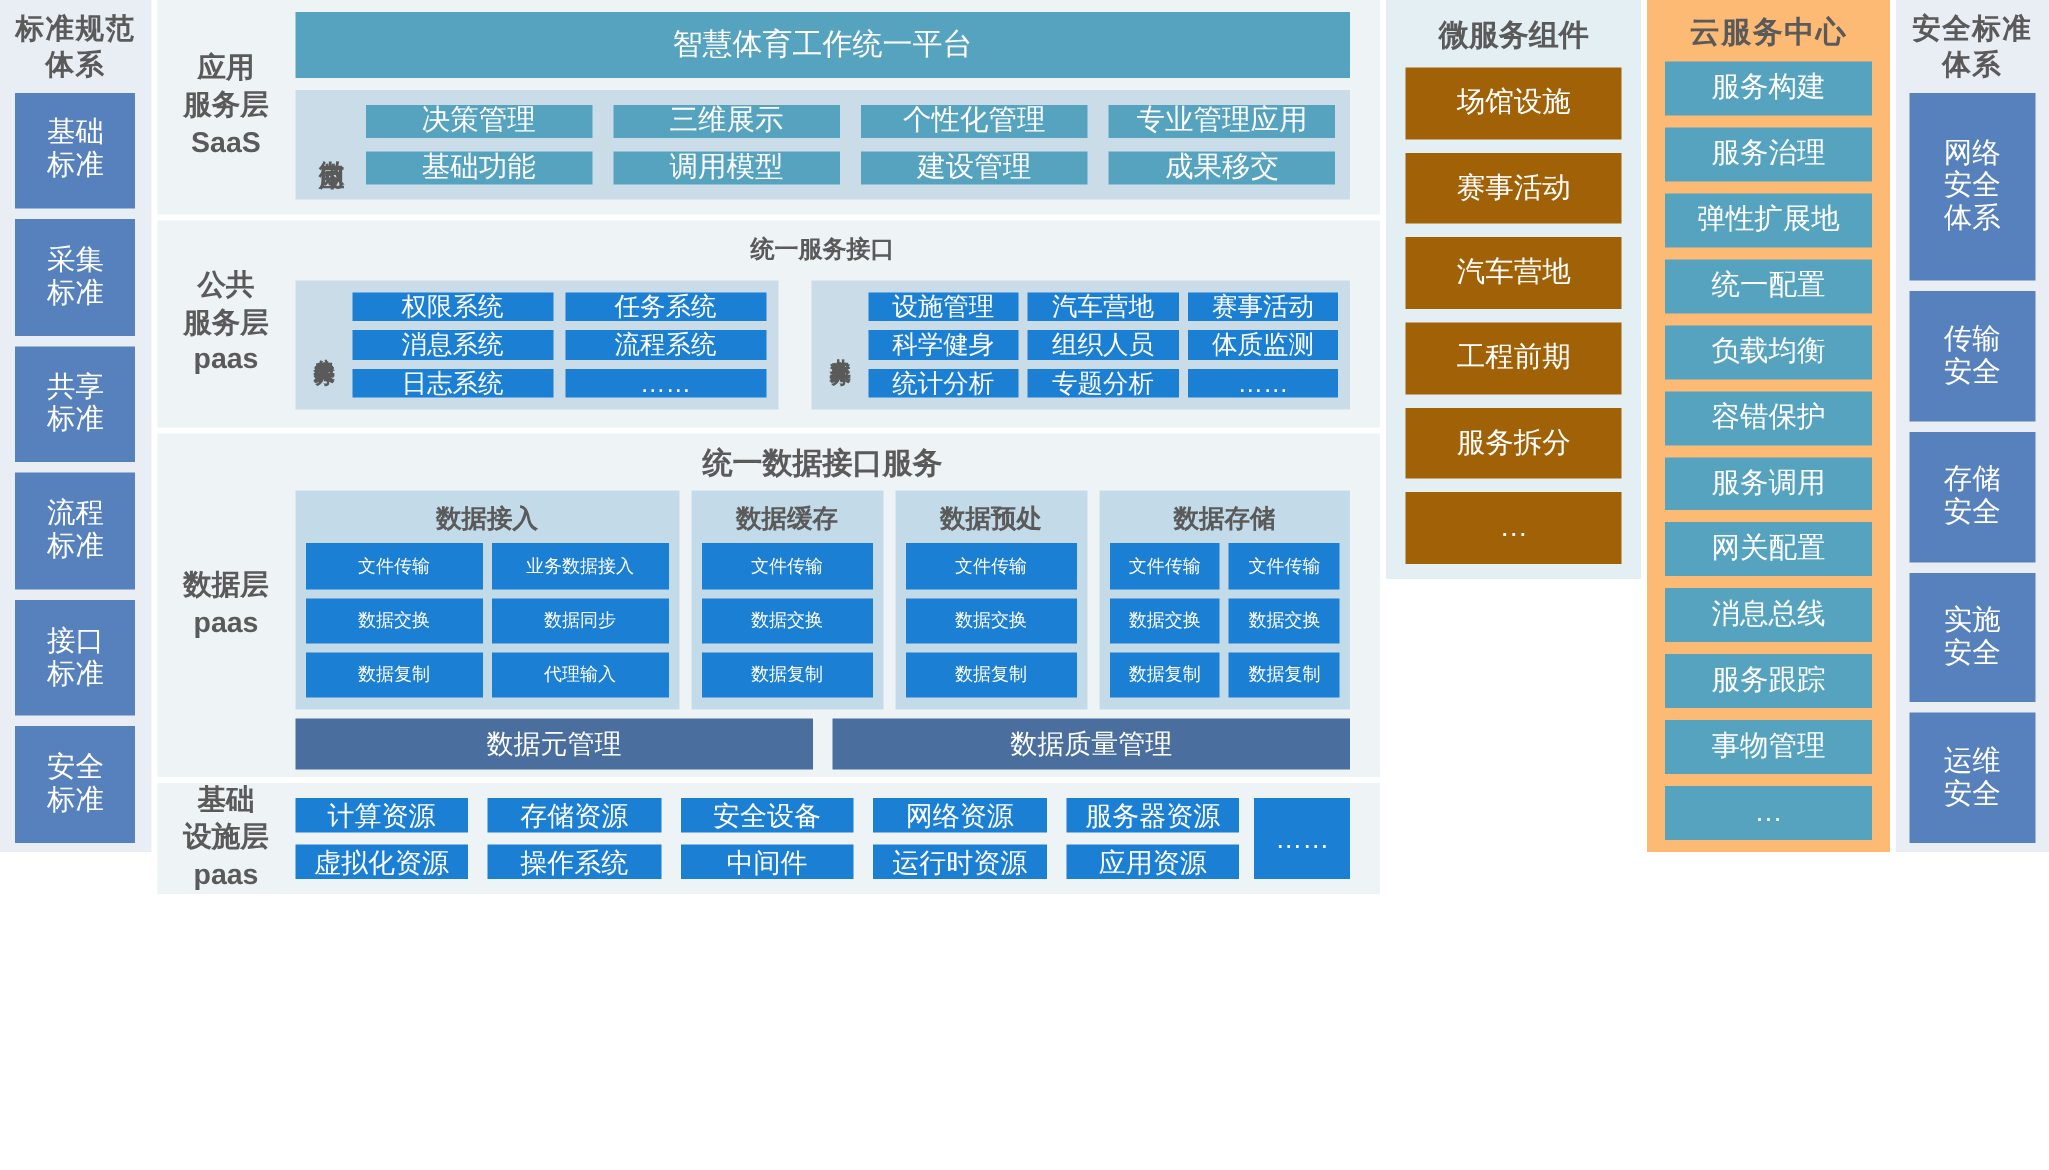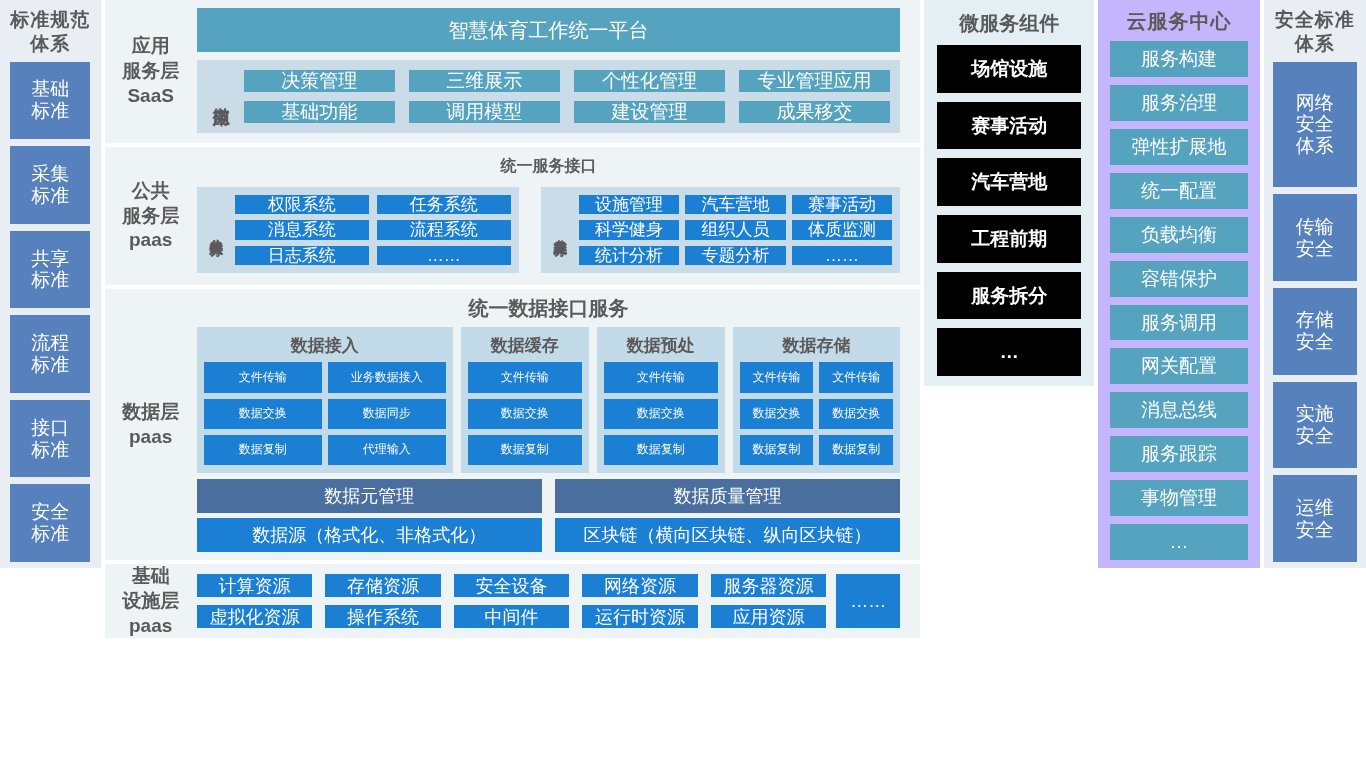--- a/index.html
+++ b/index.html
@@ -12,21 +12,21 @@
   }
   .stage { position:relative; width:1366px; height:568px; display:flex; gap:4px; }
 
   
   .bx {
     display:flex; align-items:center; justify-content:center;
     text-align:center; color:#fff; line-height:1.15;
     background:#1b7fd4;
   }
   .bx.teal { background:#56a3c0; }
-  .bx.slate { background:#000000;font-weight:bold; }
+  .bx.slate { background:#a16207; }
   .bx.slateLt { background:#4a6f9e; }
   .bx.sidebar { background:#5681bd; }
 
   
   .sidecol {
     background:#e9eef5;
     display:flex; flex-direction:column; align-items:center;
   }
   .sidecol .coltitle {
     color:#5a5a5a; font-size:19px; font-weight:bold; text-align:center;
@@ -114,21 +114,21 @@
   #layer-infra .grid .bx { font-size:18px; }
   #layer-infra .tallbox { flex:0 0 64px; font-size:18px; }
 
   
   #col-micro { width:196px; background:#e4eff4; display:flex; flex-direction:column; align-self:flex-start; height:386px; }
   #col-micro .coltitle { color:#5a5a5a; font-size:20px; font-weight:bold; text-align:center; padding:10px 0 8px; }
   #col-micro .items { flex:1; display:flex; flex-direction:column; align-items:center; gap:9px; padding:0 0 10px; }
   #col-micro .items .bx { width:144px; flex:1; font-size:19px; }
 
   
-  #col-cloud { width:186px; background:#c4b5fd; display:flex; flex-direction:column; }
+  #col-cloud { width:186px; background:#fdba74; display:flex; flex-direction:column; }
   #col-cloud .coltitle { color:#5a5a5a; font-size:20px; font-weight:bold; text-align:center; padding:8px 0 6px; letter-spacing:1px; }
   #col-cloud .items { flex:1; display:flex; flex-direction:column; align-items:center; gap:8px; padding:0 0 8px; }
   #col-cloud .items .bx { width:138px; flex:1; font-size:19px; }
 </style>
 </head>
 <body>
 
 <div class="stage">
 
   <div class="sidecol" id="left-standards">
@@ -270,24 +270,20 @@
               <div class="bx">数据交换</div>
               <div class="bx">数据复制</div>
               <div class="bx">数据复制</div>
             </div>
           </div>
         </div>
 
         <div class="mgmt">
           <div class="bx slateLt">数据元管理</div>
           <div class="bx slateLt">数据质量管理</div>
-        </div>
-        <div class="src">
-          <div class="bx">数据源（格式化、非格式化）</div>
-          <div class="bx">区块链（横向区块链、纵向区块链）</div>
         </div>
       </div>
     </div>
 
     <div class="panel" id="layer-infra">
       <div class="layerlabel">
         <span>基础</span>
         <span>设施层</span>
         <span>paas</span>
       </div>

